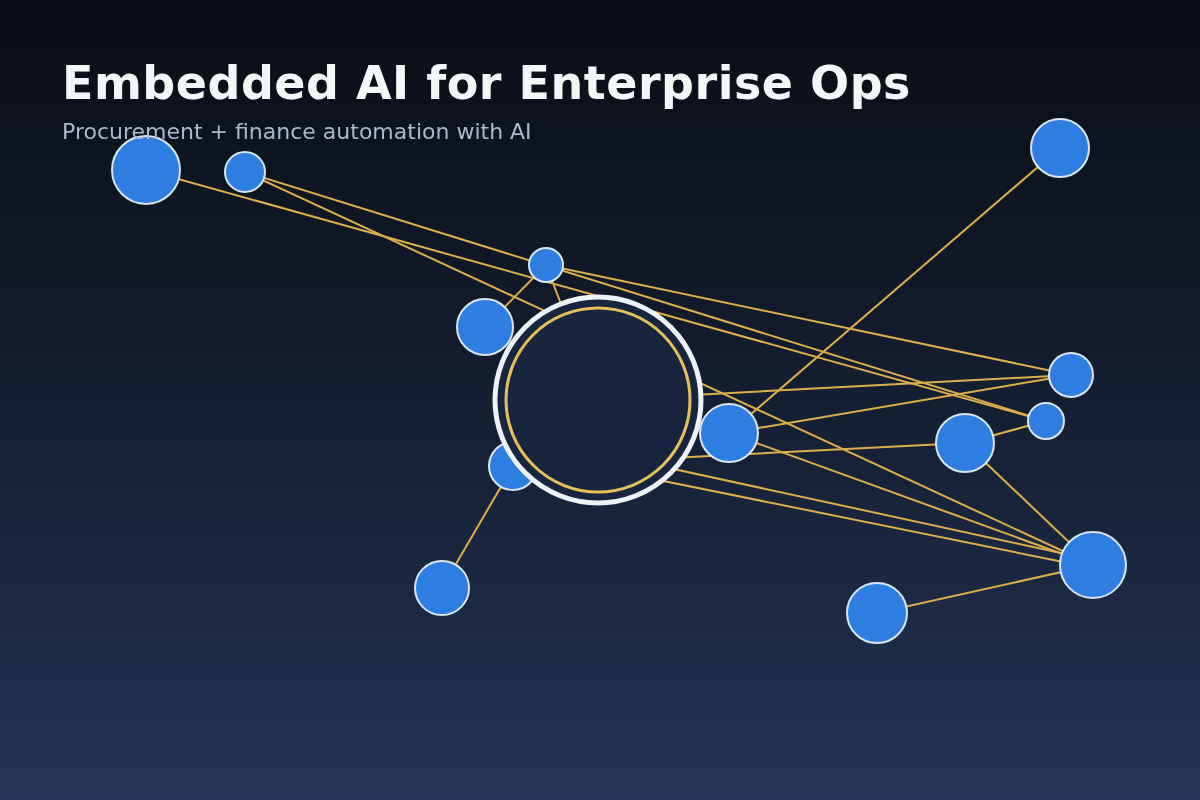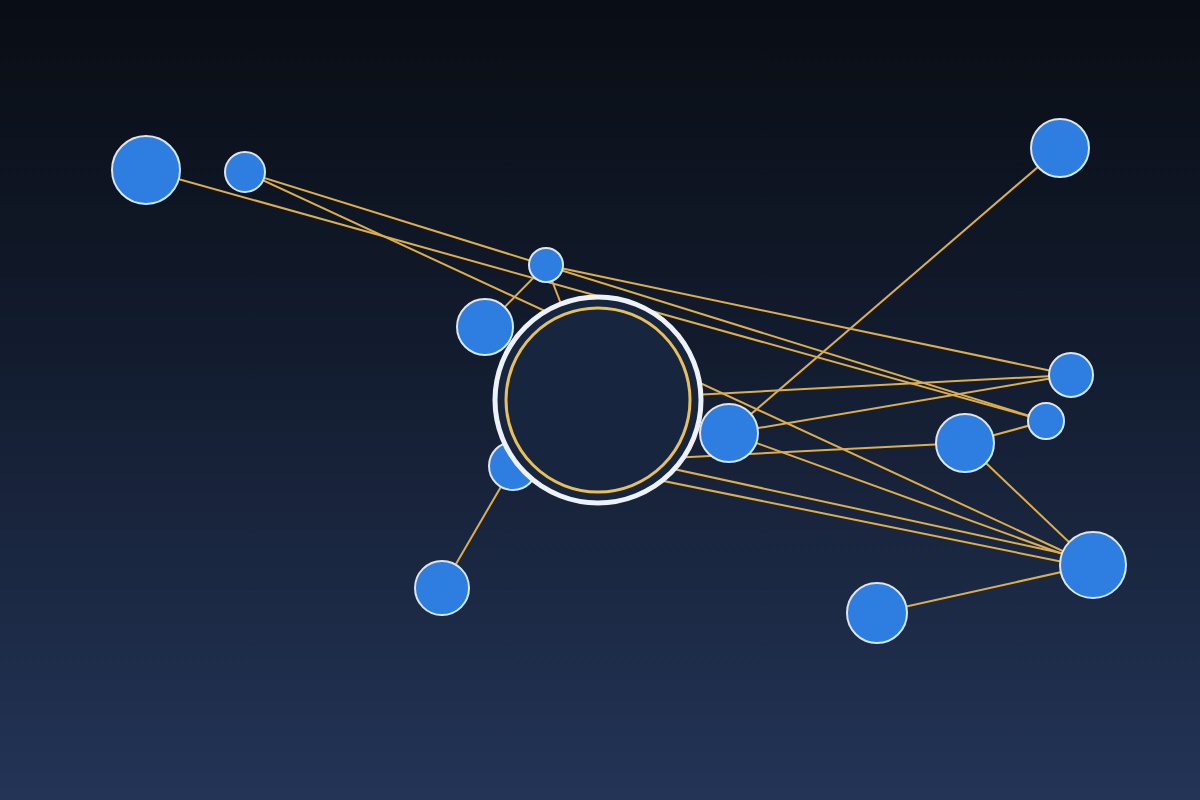--- a/index.html
+++ b/index.html
@@ -79,13 +79,17 @@
       <circle cx="485" cy="327" r="28" fill="#2e7de1" stroke="#d9e6f4" stroke-width="2"></circle>
       <circle cx="442" cy="588" r="27" fill="#2e7de1" stroke="#d9e6f4" stroke-width="2"></circle>
       <circle cx="729" cy="433" r="29" fill="#2e7de1" stroke="#d9e6f4" stroke-width="2"></circle>
       <circle cx="1060" cy="148" r="29" fill="#2e7de1" stroke="#d9e6f4" stroke-width="2"></circle>
       <circle cx="1071" cy="375" r="22" fill="#2e7de1" stroke="#d9e6f4" stroke-width="2"></circle>
       <circle cx="1046" cy="421" r="18" fill="#2e7de1" stroke="#d9e6f4" stroke-width="2"></circle>
       <circle cx="965" cy="443" r="29" fill="#2e7de1" stroke="#d9e6f4" stroke-width="2"></circle>
       <circle cx="1093" cy="565" r="33" fill="#2e7de1" stroke="#d9e6f4" stroke-width="2"></circle>
       <circle cx="877" cy="613" r="30" fill="#2e7de1" stroke="#d9e6f4" stroke-width="2"></circle>
     </svg>
+  <header class="slide-header">
+    <h1 class="slide-title">Embedded AI for Enterprise Ops</h1>
+    <p class="slide-subtitle">Procurement + finance automation with AI</p>
+  </header>
 </div>
 
 </body></html>

